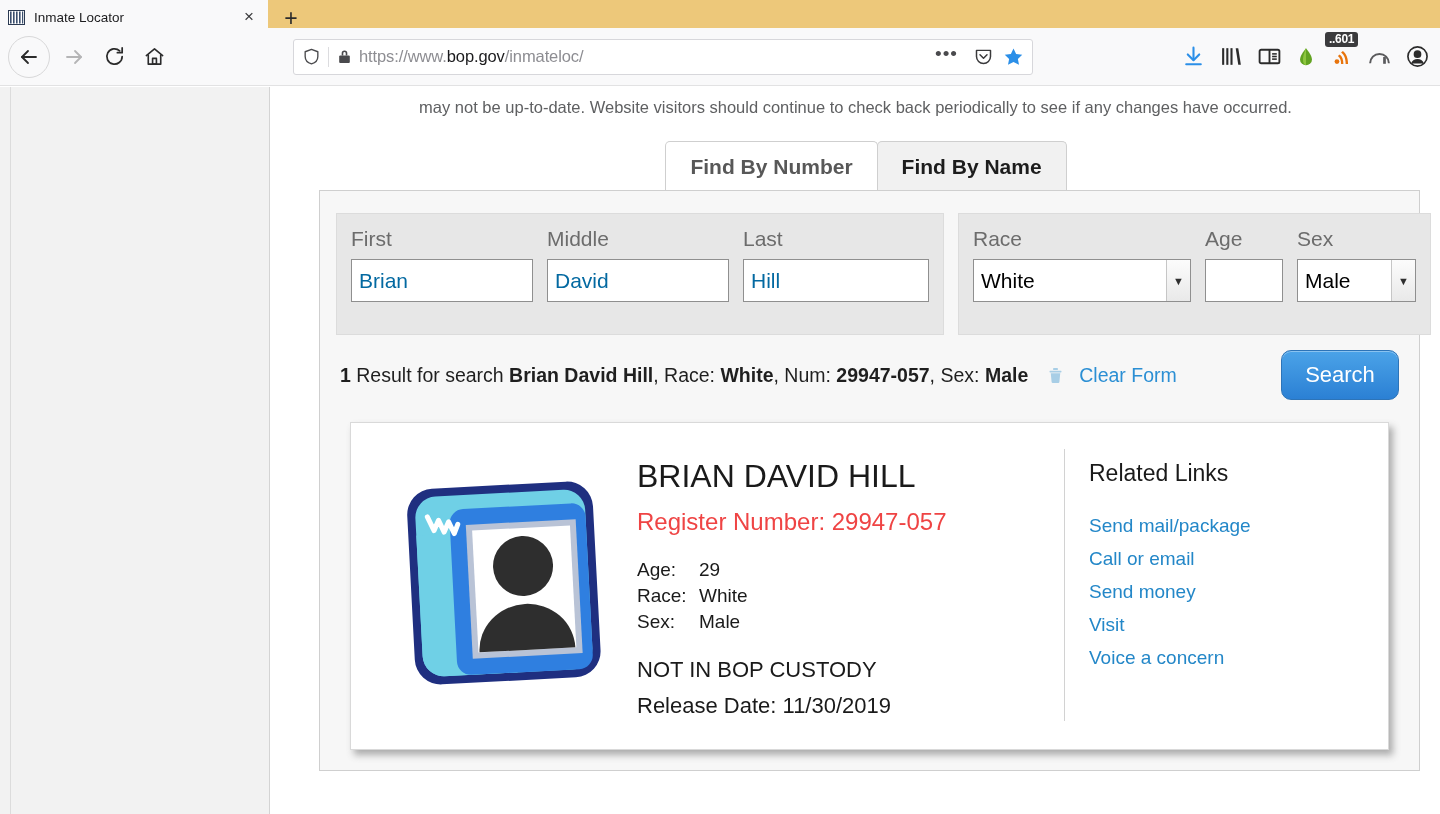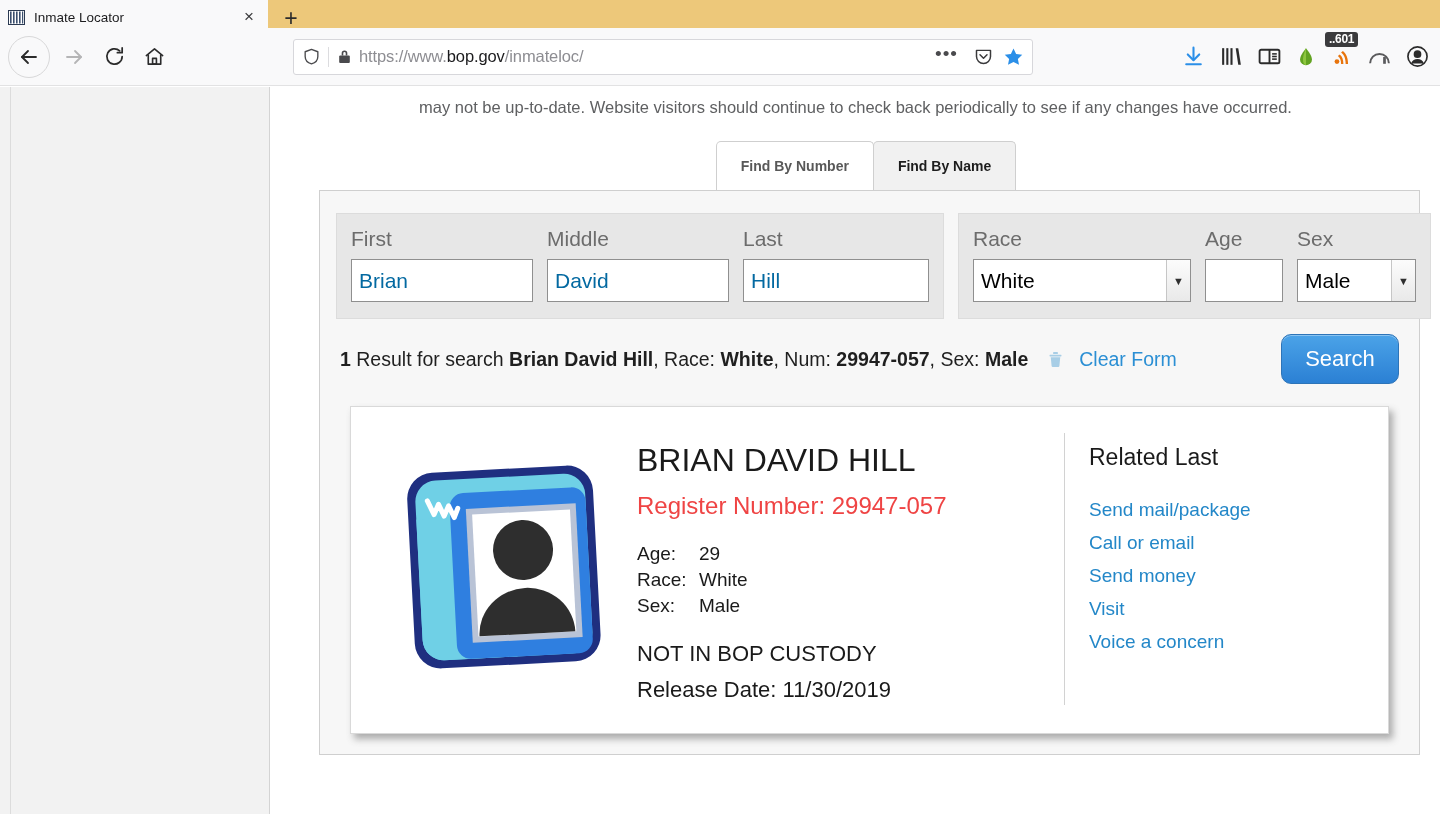--- a/index.html
+++ b/index.html
@@ -116,41 +116,41 @@
   
   .tabs {
     display: flex; justify-content: center; align-items: flex-end;
     margin-top: 23px; padding-left: 20px;
     position: relative; z-index: 4;
   }
   .ftab {
     border: 1px solid #cfcfcf; border-bottom: none;
     border-radius: 5px 5px 0 0;
     padding: 12px 24px 11px;
-    font-size: 14px; font-weight: bold;
+    font-size: 21px; font-weight: bold;
     background: #ffffff; color: #585858;
     margin-right: -1px; line-height: 25px;
   }
   .ftab.active {
     background: #f1f1f1; color: #1d1d1d;
     position: relative; z-index: 2;
   }
 
   .panel {
     margin: 0 20px 0 48px;
     border: 1px solid #cfcfcf;
     background: #f7f7f7;
     padding: 22px 16px 20px;
     position: relative; z-index: 1;
   }
 
   .fieldsets { display: flex; gap: 14px; }
   .fieldset {
     background: #e7e7e7; border: 1px solid #dcdcdc;
-    padding: 13px 14px 16px; display: flex; gap: 14px;
+    padding: 13px 14px 32px; display: flex; gap: 14px;
   }
   .fieldset.names { flex: 0 0 608px; }
   .fieldset.attrs { flex: 0 0 460px; }
   .field { display: flex; flex-direction: column; }
   .field label {
     font-size: 21px; color: #6c6c6c; margin-bottom: 8px;
     line-height: 24px; font-family: "Liberation Sans", sans-serif;
   }
   .field input[type=text] {
     height: 43px; border: 1px solid #8f8f8f; background: #ffffff;
@@ -485,21 +485,21 @@
                 <td>Male</td>
               </tr>
             </tbody>
               </table>
 
             <div class="custody">NOT IN BOP CUSTODY</div>
             <div class="release">Release Date: 11/30/2019</div>
           </div>
 
           <div class="related">
-            <h3>Related Last</h3>
+            <h3>Related Links</h3>
             <a href="#">Send mail/package</a>
             <a href="#">Call or email</a>
             <a href="#">Send money</a>
             <a href="#">Visit</a>
             <a href="#">Voice a concern</a>
           </div>
 
         </div>
       </div>
     </div>

